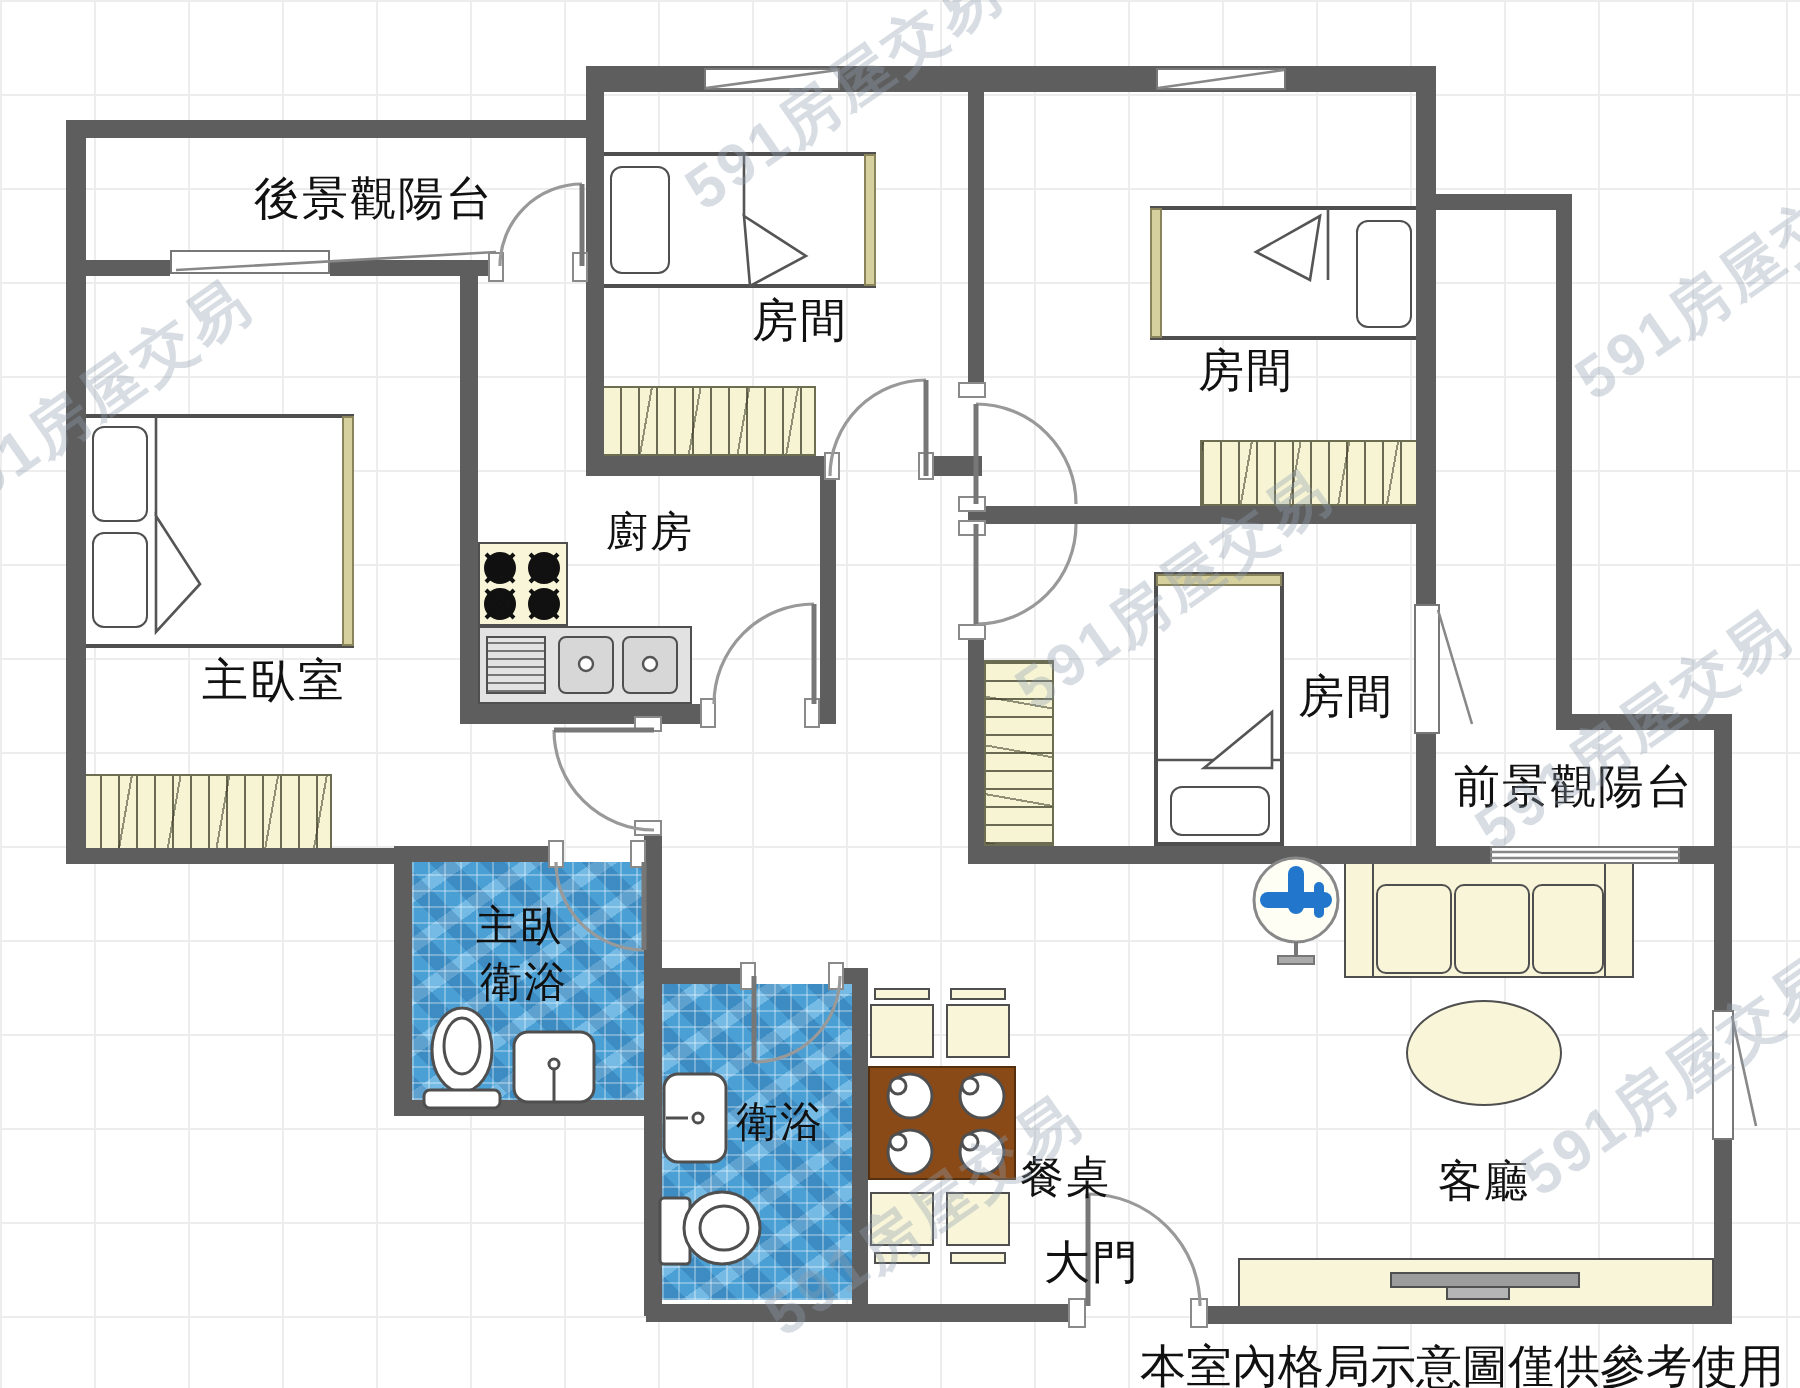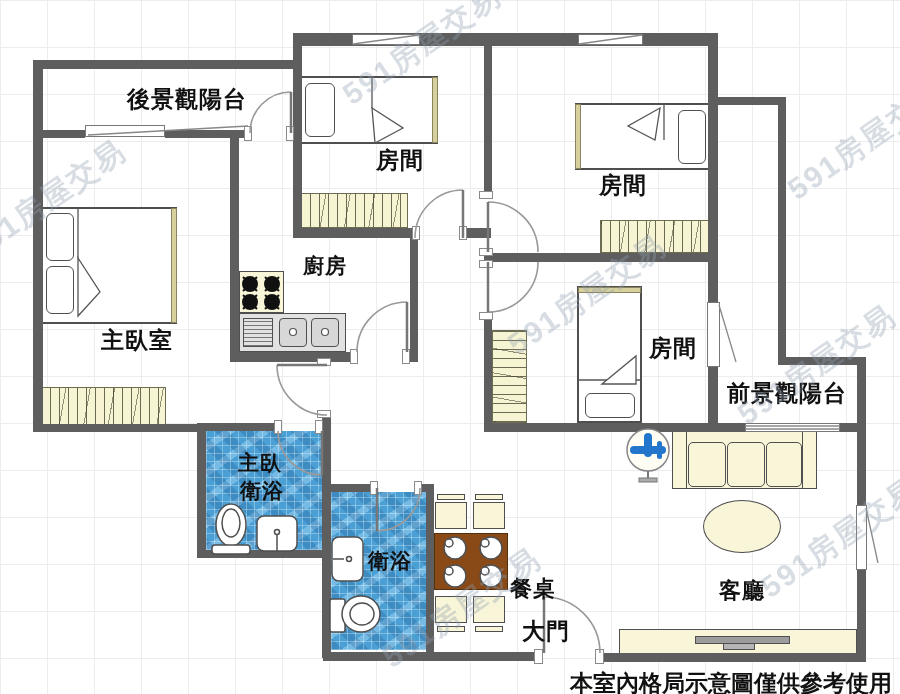--- a/index.html
+++ b/index.html
@@ -24,21 +24,21 @@
   .edge{position:absolute;background:#d6cf9e;border:1px solid #8a845a;box-sizing:border-box;z-index:11;}
   .wardrobe{position:absolute;background-color:#f7f4d3;border:1.5px solid #6d6d52;box-sizing:border-box;z-index:10;
     background-image:
       repeating-linear-gradient(90deg,rgba(60,60,40,.75) 0 1px,transparent 1px 9px),
       repeating-linear-gradient(100deg,rgba(60,60,40,.55) 0 1px,transparent 1px 24px);}
   .wardrobe.vert{background-image:
       repeating-linear-gradient(0deg,rgba(60,60,40,.75) 0 1px,transparent 1px 9px),
       repeating-linear-gradient(10deg,rgba(60,60,40,.55) 0 1px,transparent 1px 24px);}
   .cream{position:absolute;background:#f9f5d8;border:1.5px solid #4f4f4f;box-sizing:border-box;z-index:10;}
   .gray{position:absolute;background:#e2e2e2;border:1.5px solid #4f4f4f;box-sizing:border-box;z-index:10;}
-  .lbl{position:absolute;color:#111;font-weight:bold;z-index:60;white-space:nowrap;letter-spacing:1px;}
+  .lbl{position:absolute;color:#111;font-weight:normal;z-index:60;white-space:nowrap;letter-spacing:1px;}
   .wm{position:absolute;color:#8fa0b0;opacity:.35;font-size:30px;font-weight:bold;
       transform:rotate(-35deg);letter-spacing:2px;white-space:nowrap;z-index:70;pointer-events:none;}
   #overlay{position:absolute;left:0;top:0;z-index:50;pointer-events:none;}
 </style>
 </head>
 <body>
 
 <div id="plan">
 
   <div class="w" style="left:33px;top:60px;width:10px;height:372px"></div>

